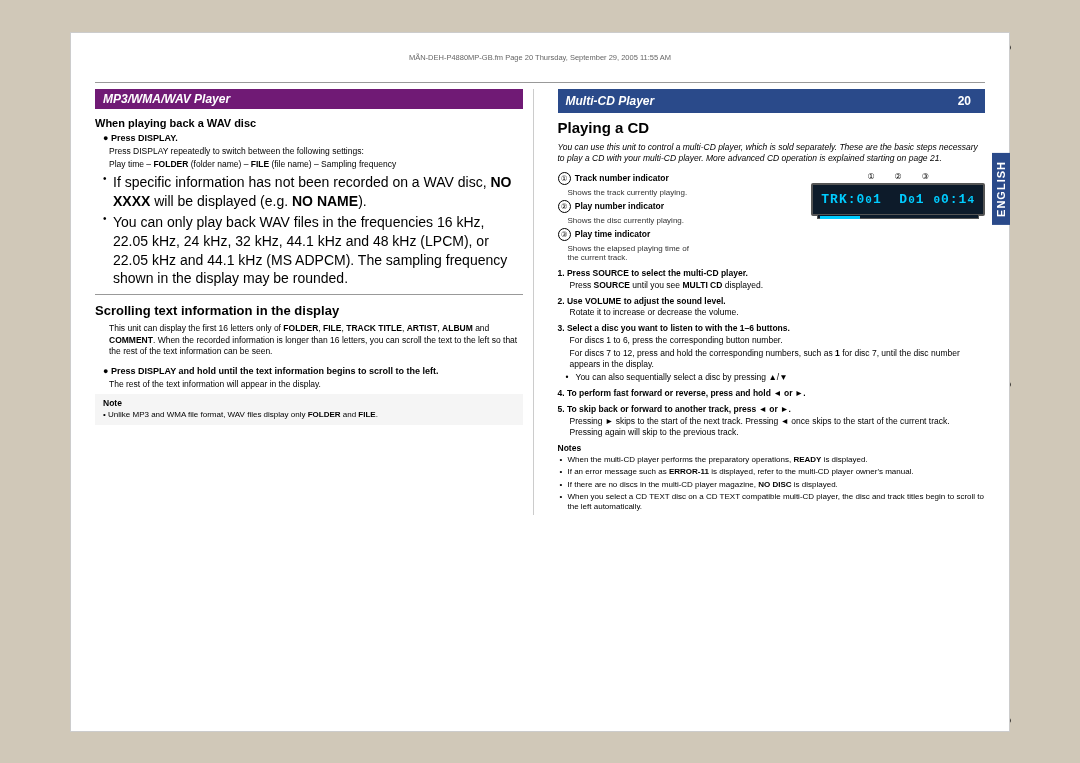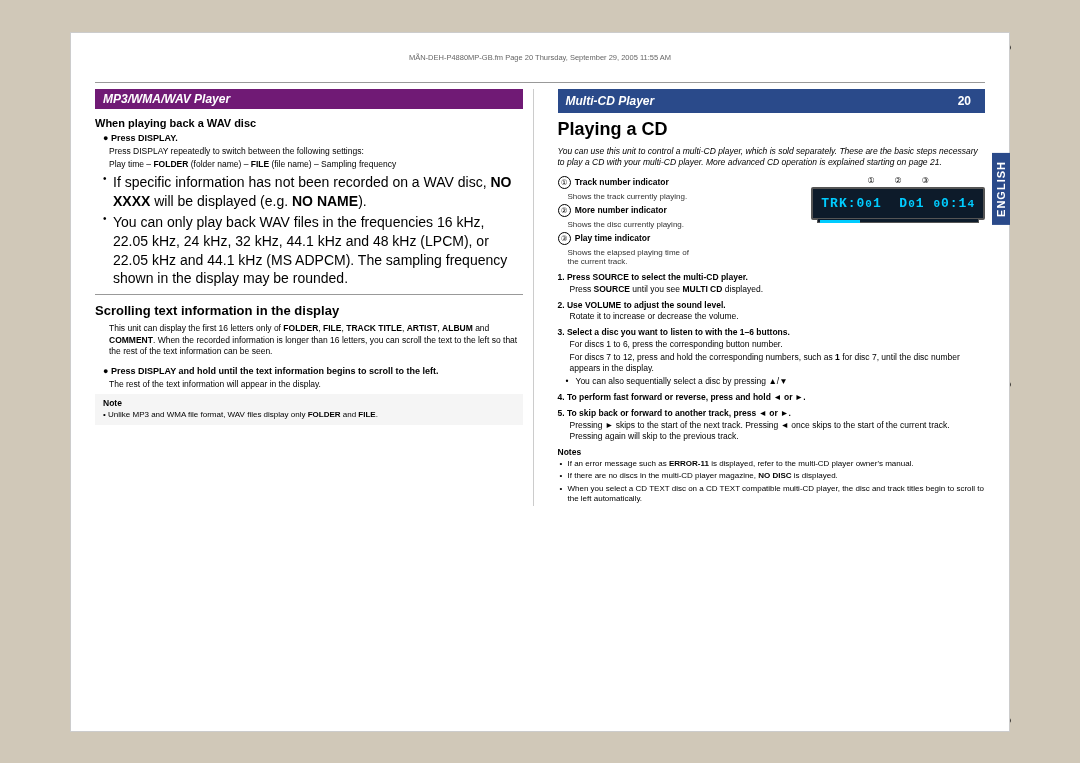--- a/index.html
+++ b/index.html
@@ -172,21 +172,21 @@
       font-size: 8.5px;
       margin-bottom: 2px;
     }
     .note-text {
       font-size: 8px;
       line-height: 1.3;
     }
 
     
     .playing-cd-title {
-      font-size: 18px;
+      font-size: 15px;
       font-weight: bold;
       margin-bottom: 6px;
     }
 
     .italic-intro {
       font-size: 8.5px;
       font-style: italic;
       line-height: 1.3;
       margin-bottom: 8px;
     }
@@ -372,21 +372,21 @@
         <div class="indicators-left">
           <div class="indicator-item">
             <span class="circle-num">①</span>
             <span class="indicator-title">Track number indicator</span>
           </div>
           <div class="indicator-desc">Shows the track currently playing.</div>
 
           <div style="margin-top:3px;">
             <div class="indicator-item">
               <span class="circle-num">②</span>
-              <span class="indicator-title">More number indicator</span>
+              <span class="indicator-title">Play number indicator</span>
             </div>
             <div class="indicator-desc">Shows the disc currently playing.</div>
           </div>
 
           <div style="margin-top:3px;">
             <div class="indicator-item">
               <span class="circle-num">③</span>
               <span class="indicator-title">Play time indicator</span>
             </div>
             <div class="indicator-desc">Shows the elapsed playing time of<br>the current track.</div>
@@ -431,20 +431,21 @@
         <span style="font-weight:bold;">4. To perform fast forward or reverse, press and hold ◄ or ►.</span>
       </div>
 
       <div class="step-item">
         <span style="font-weight:bold;">5. To skip back or forward to another track, press ◄ or ►.</span>
         <div class="step-sub">Pressing ► skips to the start of the next track. Pressing ◄ once skips to the start of the current track. Pressing again will skip to the previous track.</div>
       </div>
 
       <div class="notes-section">
         <div class="notes-title">Notes</div>
+        <div class="notes-bullet">When the multi-CD player performs the preparatory operations, <span class="bold">READY</span> is displayed.</div>
         <div class="notes-bullet">If an error message such as <span class="bold">ERROR-11</span> is displayed, refer to the multi-CD player owner's manual.</div>
         <div class="notes-bullet">If there are no discs in the multi-CD player magazine, <span class="bold">NO DISC</span> is displayed.</div>
         <div class="notes-bullet">When you select a CD TEXT disc on a CD TEXT compatible multi-CD player, the disc and track titles begin to scroll to the left automatically.</div>
       </div>
     </div>
 
   </div>
 </div>
 
 </body></html>

